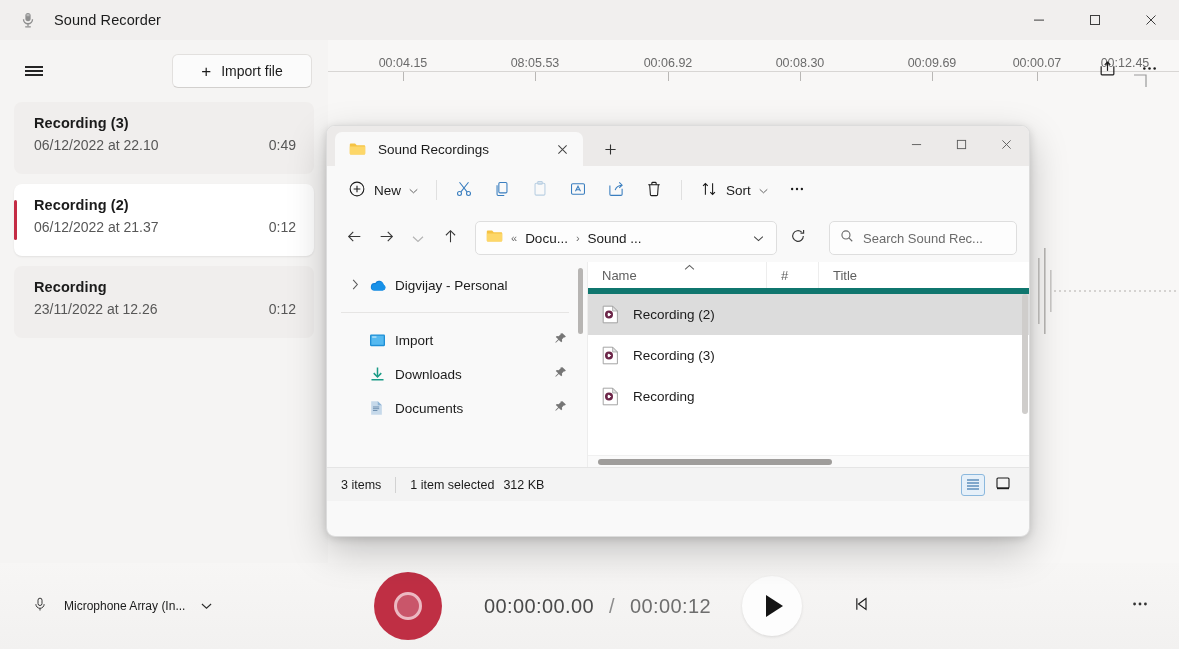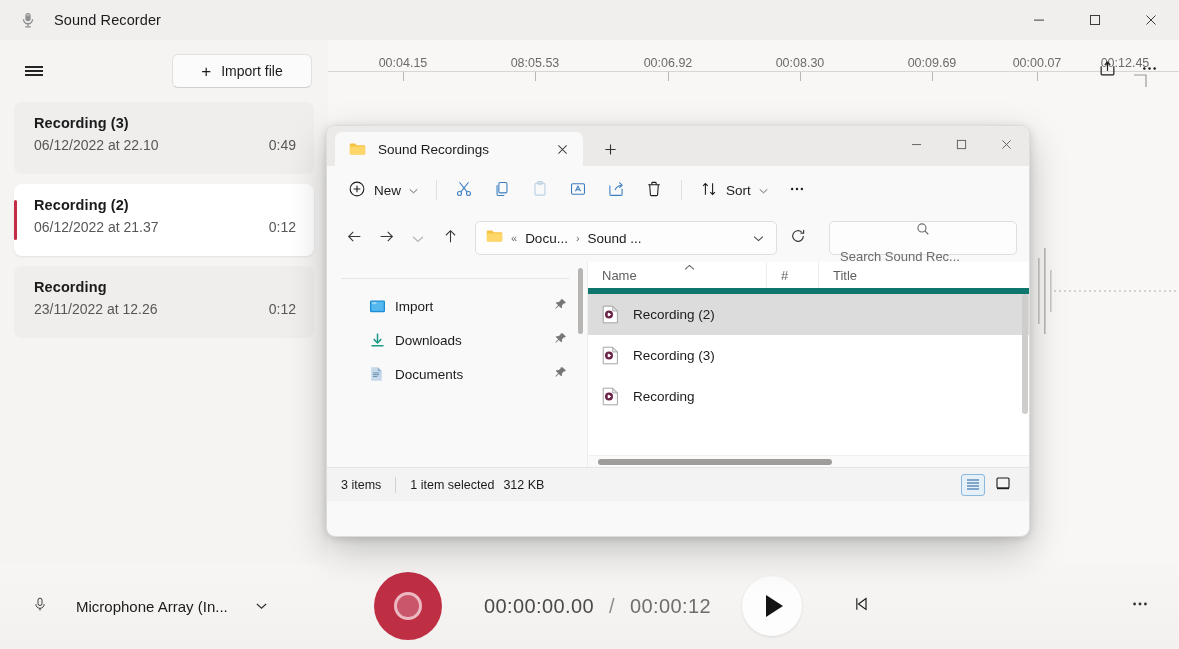--- a/index.html
+++ b/index.html
@@ -106,22 +106,22 @@
     position: absolute; color: #8b8b8b; font-size: 13px;
   }
 
   
   .sr-player {
     position: absolute; bottom: 0; left: 0; width: 1179px; height: 86px;
     background: linear-gradient(180deg,#f7f6f5 0%, #f2f1f0 100%);
     display: flex; align-items: center;
   }
   .mic-select {
-    margin-left: 22px; display: flex; align-items: center; gap: 28px;
-    height: 36px; padding: 0 10px; border-radius: 5px; color: #1b1b1b; font-size: 15px;
+    margin-left: 22px; display: flex; align-items: center; gap: 16px;
+    height: 36px; padding: 0 10px; border-radius: 5px; color: #1b1b1b; font-size: 12px;
   }
   .record-btn {
     position: absolute; left: 374px;
     width: 68px; height: 68px; border-radius: 50%;
     background: #bf2f44;
     display: flex; align-items: center; justify-content: center;
   }
   .record-inner {
     width: 28px; height: 28px; border-radius: 50%;
     border: 3px solid #ecb9c2; background: #c9566a;
@@ -213,21 +213,21 @@
   .bc-seg { font-size: 13.5px; color: #1b1b1b; }
   .bc-sep { font-size: 11px; color: #6a6a6a; }
   .bc-chev { margin-left: auto; font-size: 11px; color:#444; padding: 0 6px; }
   .refresh-btn {
     width: 30px; height: 30px; margin-left: 4px; border-radius: 5px;
     display:flex; align-items:center; justify-content:center; color:#383838;
   }
   .search-box {
     margin-left: 14px; width: 188px; height: 34px;
     background: #fdfdfd; border: 1px solid #dedede; border-radius: 5px;
-    display: flex; align-items: center; padding: 0 10px; gap: 9px; flex-direction: column;
+    display: flex; align-items: center; padding: 0 10px; gap: 9px;
   }
   .search-box input {
     border: none; outline: none; background: transparent;
     font-size: 13px; color: #1b1b1b; width: 100%;
     font-family: "Liberation Sans", sans-serif;
   }
   .search-box input::placeholder { color: #6b6b6b; }
 
   .fe-body { display: flex; height: 205px; background: #fff; }
   .fe-nav {
@@ -672,20 +672,34 @@
             <circle cx="6.8" cy="6.8" r="4.6"></circle>
               <path d="M10.4 10.4 14 14"></path>
           </svg>
         </span>
         <input type="text" placeholder="Search Sound Rec..." style="">
       </div>
     </div>
 
     <div class="fe-body">
       <div class="fe-nav">
+        <div class="nav-item">
+          <span class="nav-exp">
+            <svg width="8" height="11" viewBox="0 0 8 12">
+                <path d="M2 1 L6.5 6 L2 11" fill="none" stroke="#5a5a5a" stroke-width="1.2"></path>
+              </svg>
+          </span>
+          <span class="nav-ico">
+            <svg width="18" height="13" viewBox="0 0 20 14">
+              <path d="M5.6 12.6h9.6a3.3 3.3 0 0 0 .5-6.5A4.6 4.6 0 0 0 7 4.2a3.6 3.6 0 0 0-1.4 8.4Z" fill="#0f7dd6"></path>
+              <path d="M5.6 12.6h9.6a3.3 3.3 0 0 0 1.6-6.1 5 5 0 0 0-9.3-.9 3.6 3.6 0 0 0-1.9 7Z" fill="#1891e8"></path>
+            </svg>
+          </span>
+          <span class="nav-label">Digvijay - Personal</span>
+        </div>
 
         <div class="nav-divider"></div>
 
         <div class="nav-item">
           <span class="nav-exp"></span>
           <span class="nav-ico">
             <svg width="17" height="15" viewBox="0 0 18 16">
               <rect x="1" y="1.5" width="16" height="12.5" rx="1.2" fill="#1e8fd6"></rect>
               <rect x="2.4" y="2.9" width="13.2" height="9.7" fill="#55b9f0"></rect>
               <rect x="3.3" y="3.8" width="4.6" height="1" fill="#ffffff" opacity=".85"></rect>

